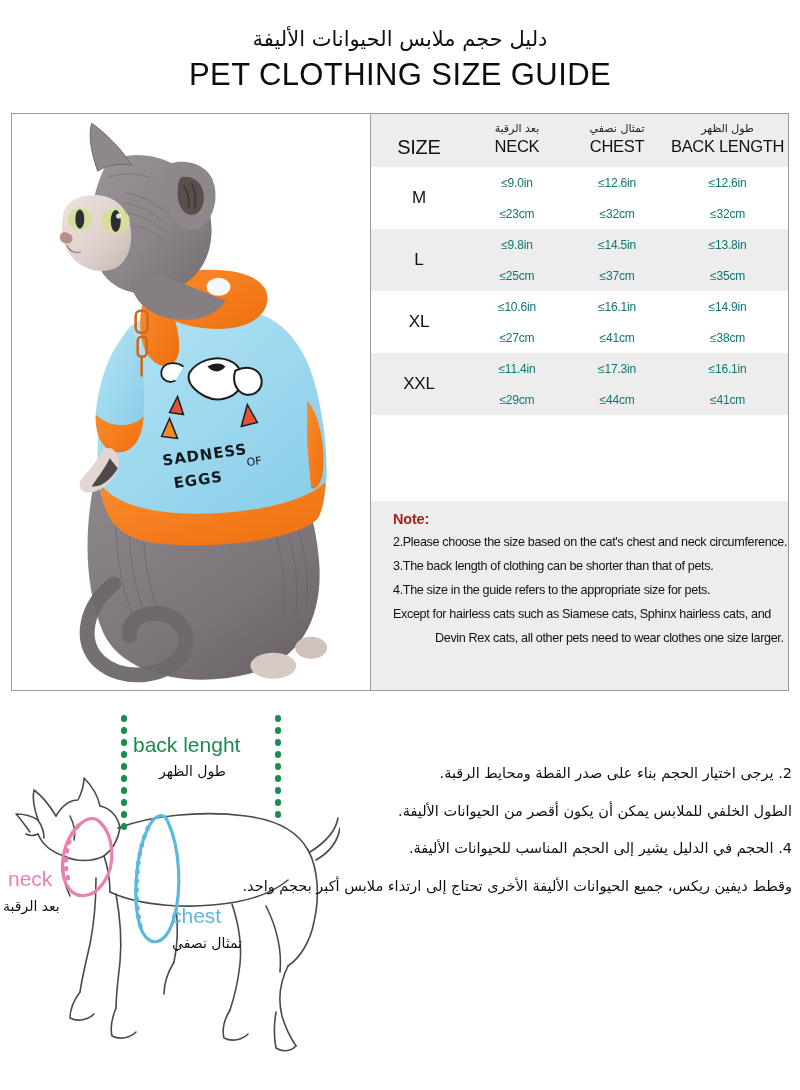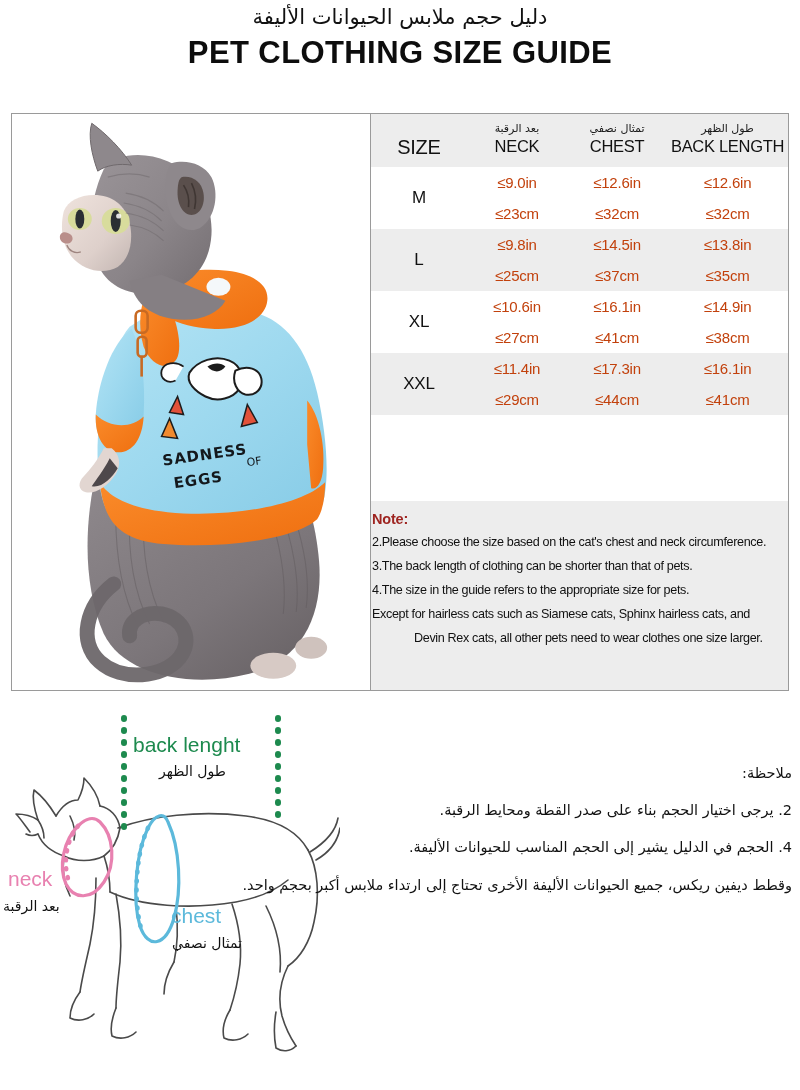--- a/index.html
+++ b/index.html
@@ -9,32 +9,32 @@
   }
   body {
     width: 800px; height: 1090px;
     font-family: "Liberation Sans", sans-serif;
     color: #1a1a1a;
     position: relative;
     overflow: hidden;
   }
 
   
-  .header { width: 800px; padding-top: 4px; text-align: center; }
+  .header { width: 800px; padding-top: 26px; text-align: center; }
   .title-ar {
     font-family: "DejaVu Sans", sans-serif;
     font-size: 21px;
     color: #111;
     direction: rtl;
     line-height: 1.25;
     letter-spacing: 0px;
   }
   .title-en {
     font-size: 31px;
-    font-weight: bold;
+    font-weight: normal;
     letter-spacing: 0.4px;
     color: #0d0d0d;
     margin-top: 6px;
     line-height: 1.1;
   }
 
   
   .panel {
     position: absolute;
     left: 11px; top: 113px;
@@ -97,37 +97,37 @@
   th.col-neck { width: 24%; }
   th.col-chest { width: 24%; }
   th.col-back { width: 29%; }
   th.col-size .th-en { font-size: 20px; }
 
   tbody tr.row-alt { background: #ededed; }
   tbody tr.row-plain { background: #ffffff; }
   tbody td {
     padding: 0;
     height: 31px;
-    font-size: 15px;
-    color: #c2410c;
+    font-size: 12px;
+    color: #0f766e;
     letter-spacing: -0.2px;
   }
   td.size-cell {
     font-size: 17px;
     color: #111;
   }
 
   
   .note-box {
     position: absolute;
     left: 0; right: 0;
     top: 387px;
     bottom: 0;
     background: #ededed;
-    padding: 10px 11px 8px 1px;
+    padding: 10px 11px 8px 22px;
   }
   .note-title {
     color: #9e2420;
     font-weight: bold;
     font-size: 14.5px;
     margin-bottom: 7px;
     letter-spacing: -0.2px;
   }
   .note-line {
     font-size: 12.6px;
@@ -465,17 +465,17 @@
 </div>
 
 <div class="lbl lbl-en" id="lbl-back">back lenght</div>
 <div class="lbl lbl-ar" id="lbl-back-ar">طول الظهر</div>
 <div class="lbl lbl-en" id="lbl-neck">neck</div>
 <div class="lbl lbl-ar" id="lbl-neck-ar">بعد الرقبة</div>
 <div class="lbl lbl-en" id="lbl-chest">chest</div>
 <div class="lbl lbl-ar" id="lbl-chest-ar">تمثال نصفي</div>
 
 <div class="ar-notes">
-  <div class="ar-note ar-head">ملاحظة:</div>
   <div class="ar-note">2. يرجى اختيار الحجم بناء على صدر القطة ومحايط الرقبة.</div>
+  <div class="ar-note">الطول الخلفي للملابس يمكن أن يكون أقصر من الحيوانات الأليفة.</div>
   <div class="ar-note">4. الحجم في الدليل يشير إلى الحجم المناسب للحيوانات الأليفة.</div>
   <div class="ar-note">وقطط ديفين ريكس، جميع الحيوانات الأليفة الأخرى تحتاج إلى ارتداء ملابس أكبر بحجم واحد.</div>
 </div>
 
 </body></html>

